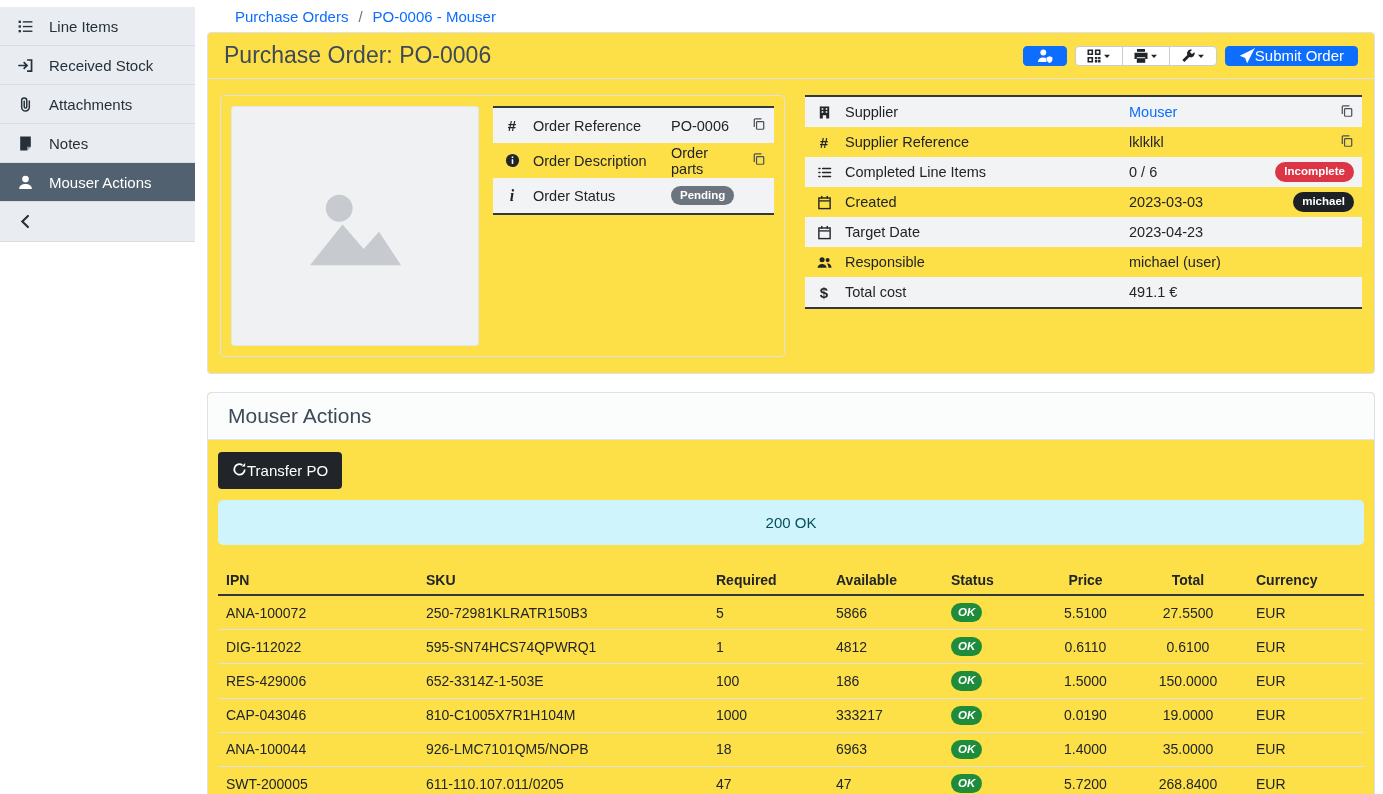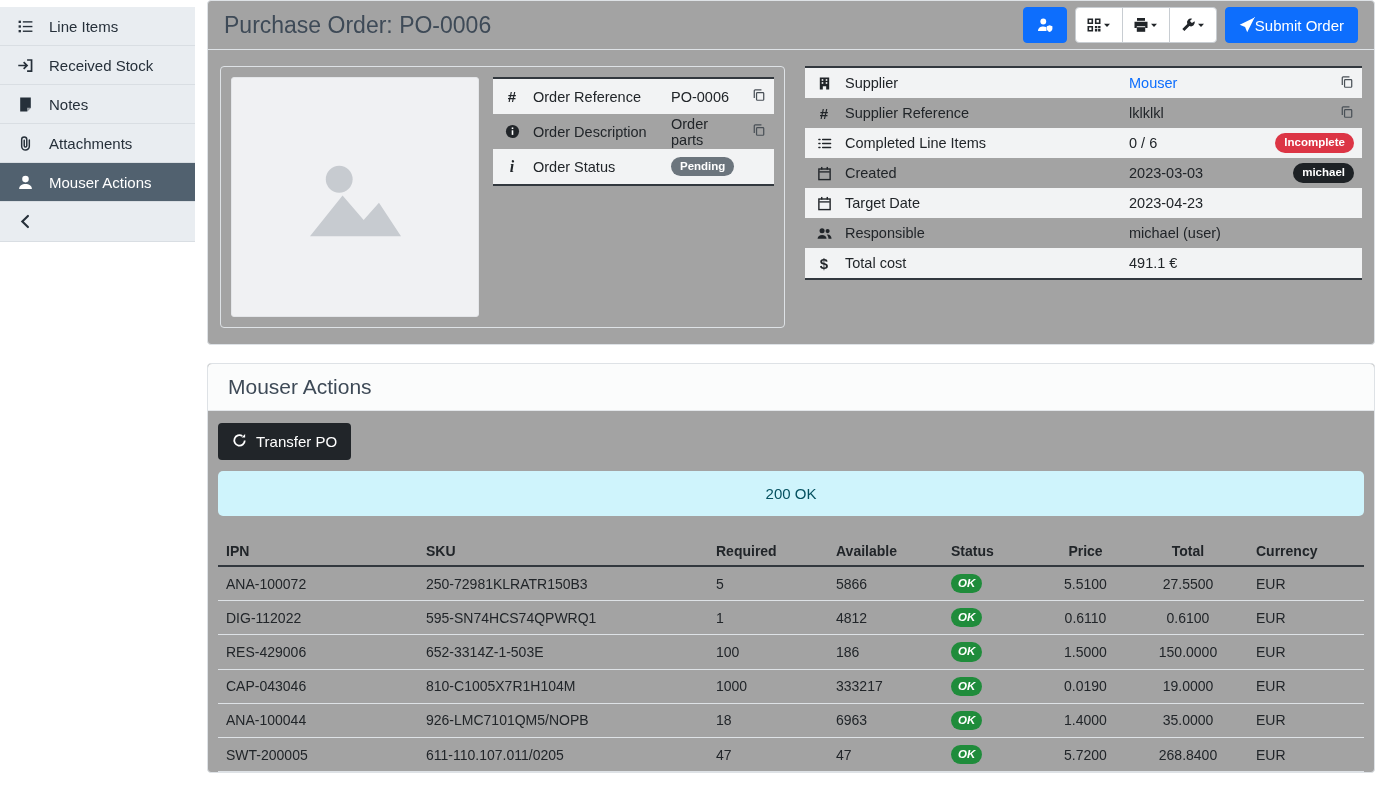--- a/index.html
+++ b/index.html
@@ -20,26 +20,26 @@
   .sb-icon{width:18px;display:inline-flex;justify-content:center;align-items:center;}
   .sb-icon svg{width:17px;height:17px;}
   .sb-label{white-space:nowrap;}
 
   
   .main{flex:1;padding:0 8px 0 12px;}
   .breadcrumb{height:32px;display:flex;align-items:center;gap:10px;padding-left:28px;font-size:15px;}
   a,.link{color:var(--link);text-decoration:none;cursor:pointer;}
   .bc-sep{color:#6c757d;}
 
-  .card{border:1px solid #dee2e6;border-radius:4px;background:#a3a3a3;}
+  .card{border:1px solid #dee2e6;border-radius:4px;background:#fde047;}
   .card-header{display:flex;justify-content:space-between;align-items:center;padding:6px 16px;min-height:46px;border-bottom:1px solid #dee2e6;}
   .page-title{font-size:23px;font-weight:500;color:#3e4a57;}
   .header-actions{display:flex;gap:8px;align-items:center;}
 
-  .btn{display:inline-flex;align-items:center;justify-content:center;gap:0;height:36px;border-radius:4px;
+  .btn{display:inline-flex;align-items:center;justify-content:center;gap:0;height:20px;border-radius:4px;
     cursor:pointer;font-family:inherit;font-size:15px;}
   .btn-primary{background:var(--accent);border:1px solid var(--accent);color:#fff;padding:0 13px;}
   .btn-outline{background:#fff;border:1px solid #c8cdd2;color:#212529;padding:0 10px;}
   .btn-group{display:inline-flex;}
   .btn-group .btn{border-radius:0;margin-left:-1px;}
   .btn-group .btn:first-child{border-radius:4px 0 0 4px;margin-left:0;}
   .btn-group .btn:last-child{border-radius:0 4px 4px 0;}
   .btn-icn svg{width:16px;height:16px;display:block;}
   .caret svg{width:10px;height:10px;display:block;}
 
@@ -71,21 +71,21 @@
 
   .badge{display:inline-block;color:#fff;font-weight:700;font-size:11.5px;padding:3px 9px;border-radius:10px;line-height:1.15;}
   .badge-ok{background:var(--ok);padding:3px 7px;font-style:italic;}
 
   
   .panel{margin-top:18px;}
   .panel-header{padding:11px 20px;border-bottom:1px solid #e3e6e9;background:#fbfcfc;border-radius:4px 4px 0 0;}
   .panel-title{font-size:21px;font-weight:500;color:#3e4a57;}
   .panel-body{padding:12px 10px 0 10px;}
   .transfer-btn{background:#212529;border:none;color:#fff;font-size:15px;height:37px;padding:0 14px;border-radius:4px;
-    display:inline-flex;align-items:center;gap:9px;cursor:pointer;font-family:inherit;}
+    display:inline-flex;align-items:center;cursor:pointer;font-family:inherit;}
   .transfer-btn svg{width:15px;height:15px;}
   .alert{margin-top:11px;background:var(--alert-bg);color:var(--alert-text);border-radius:5px;padding:14px;font-size:15px;text-align:center;}
 
   .results{width:100%;border-collapse:collapse;margin-top:21px;table-layout:fixed;}
   .results th{text-align:left;font-weight:700;font-size:14px;padding:6px 8px;border-bottom:2px solid #32383e;}
   .results td{font-size:14px;padding:7px 8px;border-bottom:1px solid #dee2e6;overflow:hidden;white-space:nowrap;}
   .results .num{text-align:center;}
 </style>
 </head>
 <body>
@@ -111,34 +111,34 @@
           <span class="sb-icon">
             <svg viewBox="0 0 16 16" fill="currentColor">
               <path d="M9.5 2h5v12h-5v-1.6h3.4V3.6H9.5z"></path>
               <path d="M6.8 4.2 10.6 8l-3.8 3.8-1.1-1.1 1.9-1.9H1.2V7.2h6.4L5.7 5.3z"></path>
             </svg>
           </span>
           <span class="sb-label">Received Stock</span>
         </div>
         <div class="sb-item">
           <span class="sb-icon">
+            <svg viewBox="0 0 16 16" fill="none" stroke="currentColor" stroke-width="1.4" stroke-linecap="round">
+              <path d="M11.6 4.8v5.7a3.6 3.6 0 0 1-7.2 0V4.2a2.4 2.4 0 0 1 4.8 0v6a1.2 1.2 0 0 1-2.4 0V5"></path>
+            </svg>
+          </span>
+          <span class="sb-label">Attachments</span>
+        </div>
+        <div class="sb-item">
+          <span class="sb-icon">
             <svg viewBox="0 0 16 16" fill="currentColor">
               <path d="M3 1.5h10v9.5L9.5 14.5H3z"></path>
               <path d="M9.5 14.5V11H13z" fill="#9aa0a6"></path>
             </svg>
           </span>
           <span class="sb-label">Notes</span>
-        </div>
-        <div class="sb-item">
-          <span class="sb-icon">
-            <svg viewBox="0 0 16 16" fill="none" stroke="currentColor" stroke-width="1.4" stroke-linecap="round">
-              <path d="M11.6 4.8v5.7a3.6 3.6 0 0 1-7.2 0V4.2a2.4 2.4 0 0 1 4.8 0v6a1.2 1.2 0 0 1-2.4 0V5"></path>
-            </svg>
-          </span>
-          <span class="sb-label">Attachments</span>
         </div>
         <div class="sb-item active">
           <span class="sb-icon">
             <svg viewBox="0 0 16 16" fill="currentColor">
               <circle cx="8" cy="4.8" r="3.1"></circle>
               <path d="M2 14.2c0-3.1 2.7-4.7 6-4.7s6 1.6 6 4.7z"></path>
             </svg>
           </span>
           <span class="sb-label">Mouser Actions</span>
         </div>
@@ -147,20 +147,25 @@
       <span class="sb-icon">
           <svg viewBox="0 0 16 16" fill="none" stroke="currentColor" stroke-width="2" stroke-linecap="round">
             <path d="M10.3 2.8 5 8l5.3 5.2"></path>
           </svg>
         </span>
     </div>
   </aside>
 
   <main class="main">
 
+    <div class="breadcrumb">
+      <a>Purchase Orders</a>
+      <span class="bc-sep">/</span>
+      <a>PO-0006 - Mouser</a>
+    </div>
 
     <section class="card">
       <div class="card-header">
         <h1 class="page-title">Purchase Order: PO-0006</h1>
         <div class="header-actions">
             <button class="btn btn-primary">
               <span class="btn-icn">
                 <svg viewBox="0 0 16 16" fill="currentColor">
                   <circle cx="6.3" cy="4.5" r="2.9"></circle>
                   <path d="M1 14c0-3 2.5-4.4 5.3-4.4 1.2 0 2.3.25 3.2.75V14z"></path>

